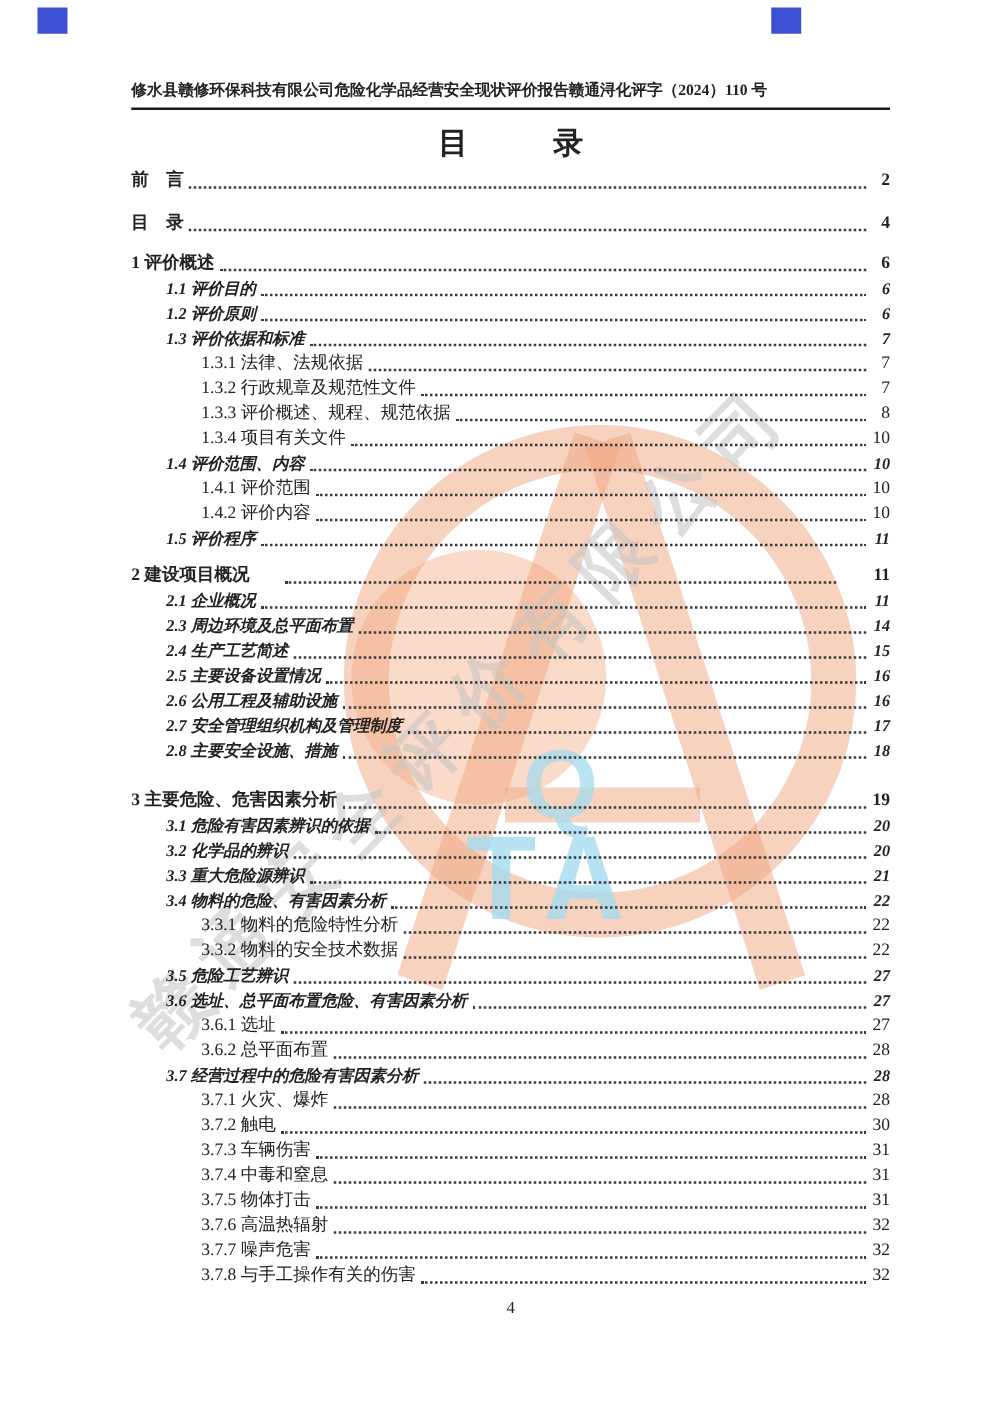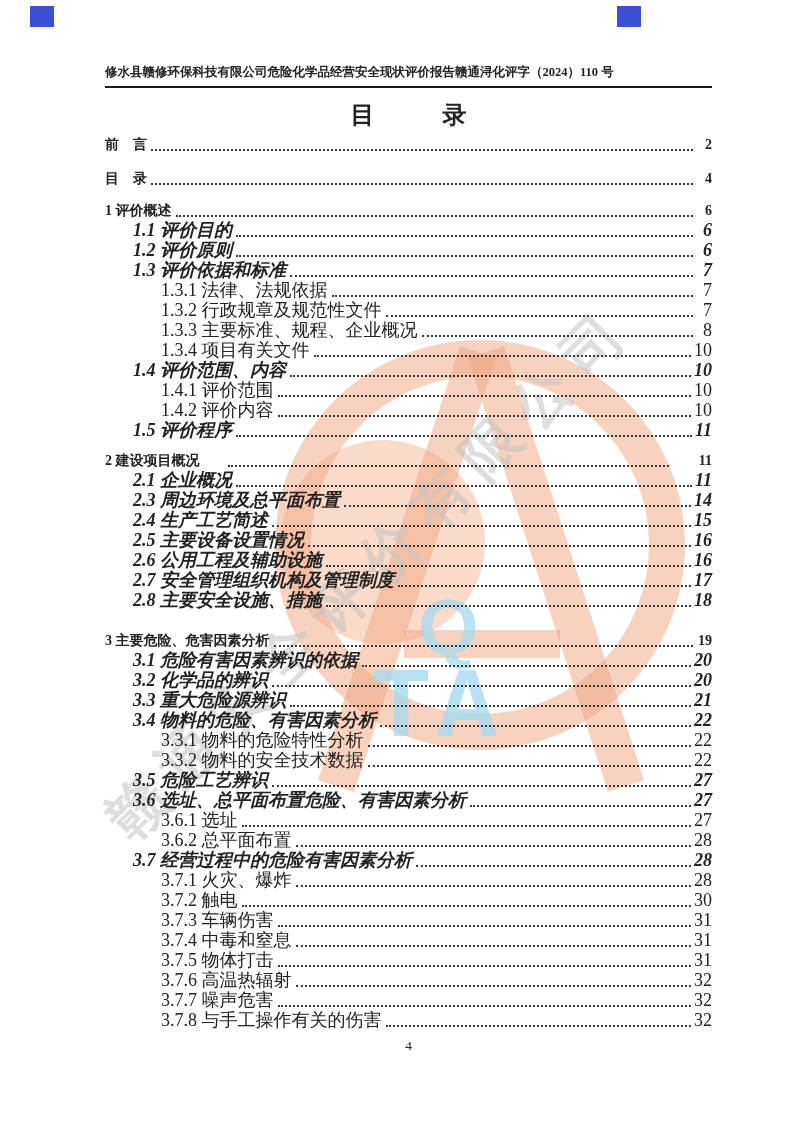--- a/index.html
+++ b/index.html
@@ -44,22 +44,22 @@
   .doc-title{
     position:absolute;left:0;right:0;top:100px;text-align:center;
     font-size:24px;font-weight:bold;letter-spacing:22px;text-indent:22px;line-height:30px;
   }
   .toc{position:absolute;left:0;right:0;top:134px;}
   .row{display:flex;align-items:flex-end;height:20px;line-height:19px;white-space:nowrap;}
   .row .t{flex:0 0 auto;}
   .row .leader{flex:1 1 auto;border-bottom:2px dotted #3a3a3a;margin:0 3px 3px 4px;min-width:8px;}
   .row .p{flex:0 0 auto;text-align:right;min-width:16px;}
   .row.l0{font-size:14px;font-weight:bold;}
-  .row.l1{font-size:18px;font-style:italic;font-weight:bold;padding-left:28px;}
-  .row.l2{font-size:18px;padding-left:56px;}
+  .row.l1{font-size:13px;font-style:italic;font-weight:bold;padding-left:28px;}
+  .row.l2{font-size:14px;padding-left:56px;}
   .row.l2 .p{font-weight:normal;}
   .row.gap1{margin-top:14px;}
   .row.gap2{margin-top:12px;justify-content:center;}
   .row.gap3{margin-top:10px;gap:24px;}
   .row.gap4{margin-top:20px;}
   .doc-footer{
     position:absolute;left:0;right:0;top:1036px;text-align:center;font-size:13.5px;line-height:20px;
   }
 </style>
 </head>
@@ -126,21 +126,21 @@
     <span class="t">1.3.1 法律、法规依据</span>
     <span class="leader"></span>
     <span class="p">7</span>
   </div>
         <div class="row l2">
     <span class="t">1.3.2 行政规章及规范性文件</span>
     <span class="leader"></span>
     <span class="p">7</span>
   </div>
         <div class="row l2">
-    <span class="t">1.3.3 主要标准、规程、企业概况</span>
+    <span class="t">1.3.3 评价概述、规程、规范依据</span>
     <span class="leader"></span>
     <span class="p">8</span>
   </div>
         <div class="row l2">
     <span class="t">1.3.4 项目有关文件</span>
     <span class="leader"></span>
     <span class="p">10</span>
   </div>
         <div class="row l1">
     <span class="t">1.4 评价范围、内容</span>

